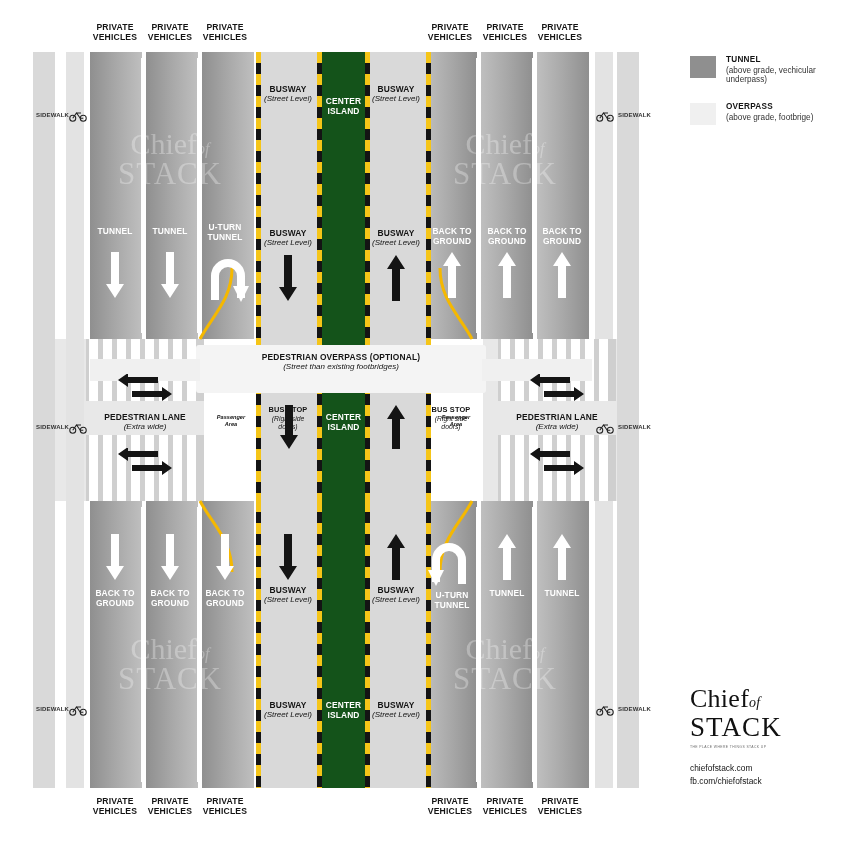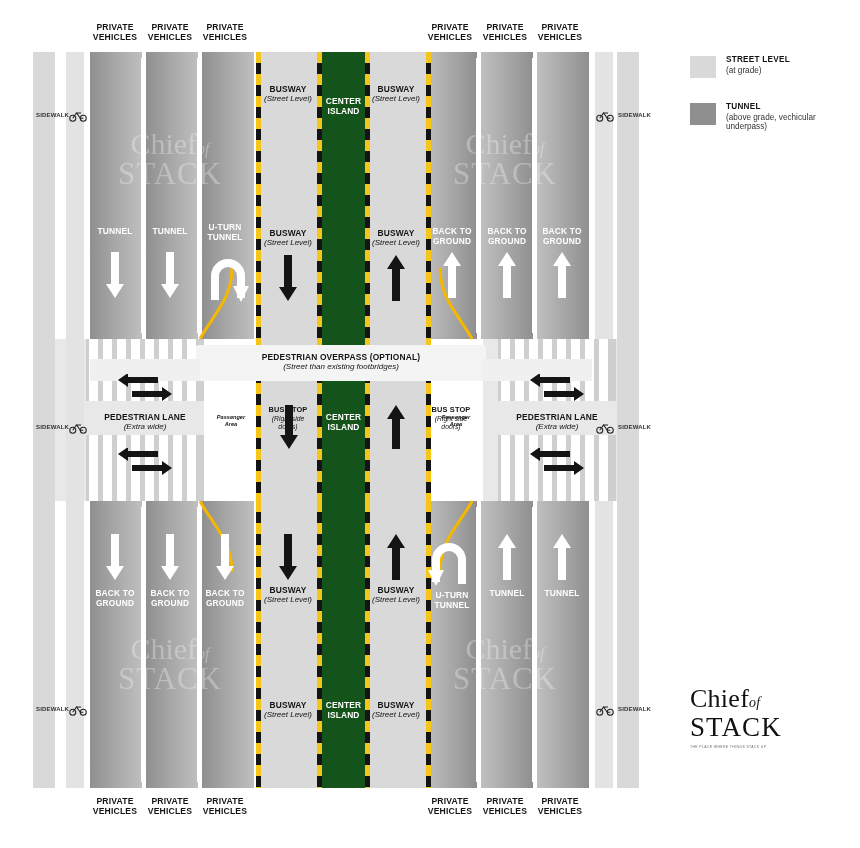--- a/index.html
+++ b/index.html
@@ -144,21 +144,21 @@
     </div>
     <div style="position: absolute; left: 204px; top: 339px; width: 54px; height: 162px; background: rgb(255, 255, 255);"></div>
     <div style="position: absolute; left: 429px; top: 339px; width: 54px; height: 162px; background: rgb(255, 255, 255);"></div>
     <div class="band street" style="left: 258px; top: 339px; width: 62px; height: 162px;"></div>
     <div class="band street" style="left: 367px; top: 339px; width: 62px; height: 162px;"></div>
     <div class="island" style="left: 320px; top: 339px; width: 47px; height: 162px;"></div>
     <div class="curb" style="left: 256px; top: 339px; height: 162px;"></div>
     <div class="curb" style="left: 317px; top: 339px; height: 162px;"></div>
     <div class="curb" style="left: 365px; top: 339px; height: 162px;"></div>
     <div class="curb" style="left: 426px; top: 339px; height: 162px;"></div>
-    <div style="position: absolute; left: 196px; top: 345px; width: 290px; height: 36px; background: rgb(244, 244, 244); border-radius: 3px;">
+    <div style="position: absolute; left: 196px; top: 345px; width: 290px; height: 48px; background: rgb(244, 244, 244); border-radius: 3px;">
       <div class="rl" style="left: 0px; top: 7px; width: 290px;">
         <div class="t1 k">PEDESTRIAN OVERPASS (OPTIONAL)</div>
         <div class="t2 k">(Street than existing footbridges)</div>
       </div>
     </div>
     <div style="position: absolute; left: 90px; top: 359px; width: 110px; height: 22px; background: rgb(240, 240, 240);"></div>
     <div style="position: absolute; left: 482px; top: 359px; width: 110px; height: 22px; background: rgb(240, 240, 240);"></div>
     <svg class="arrow" width="672" height="848" style="left: 0px; top: 0px; position: absolute;">
       <path d="M232,268 C232,300 212,316 200,339" stroke="#f5b800" stroke-width="3" fill="none"></path>
     </svg>
@@ -447,34 +447,38 @@
       <div class="b">STACK</div>
     </div>
     <div class="wm" style="left: 435px; top: 635px; width: 140px;">
       <div class="a">Chief<span class="o">of</span></div>
       <div class="b">STACK</div>
     </div>
   </div>
 
 <div id="legend">
     <div class="lg-row">
-      <div class="lg-sw" style="background: rgb(217, 217, 217);"></div>
-      <div class="lg-tx">
-        <div class="lg-t">STREET LEVEL</div>
-        <div class="lg-s">(at grade)</div>
-      </div>
-    </div>
-    <div class="lg-row">
       <div class="lg-sw" style="background: rgb(143, 143, 143);"></div>
       <div class="lg-tx">
         <div class="lg-t">TUNNEL</div>
         <div class="lg-s">(above grade, vechicular underpass)</div>
+      </div>
+    </div>
+    <div class="lg-row">
+      <div class="lg-sw" style="background: rgb(240, 240, 240);"></div>
+      <div class="lg-tx">
+        <div class="lg-t">OVERPASS</div>
+        <div class="lg-s">(above grade, footbrige)</div>
       </div>
     </div>
   </div>
 
 <div id="brand">
   <div class="bl1">
     <span>Chief</span><span class="of">of</span>
   </div>
   <div class="bl2">STACK</div>
   <div class="btag">THE PLACE WHERE THINGS STACK UP</div>
+  <div class="burl">
+    <div>chiefofstack.com</div>
+    <div>fb.com/chiefofstack</div>
+  </div>
 </div>
 
 </body></html>

